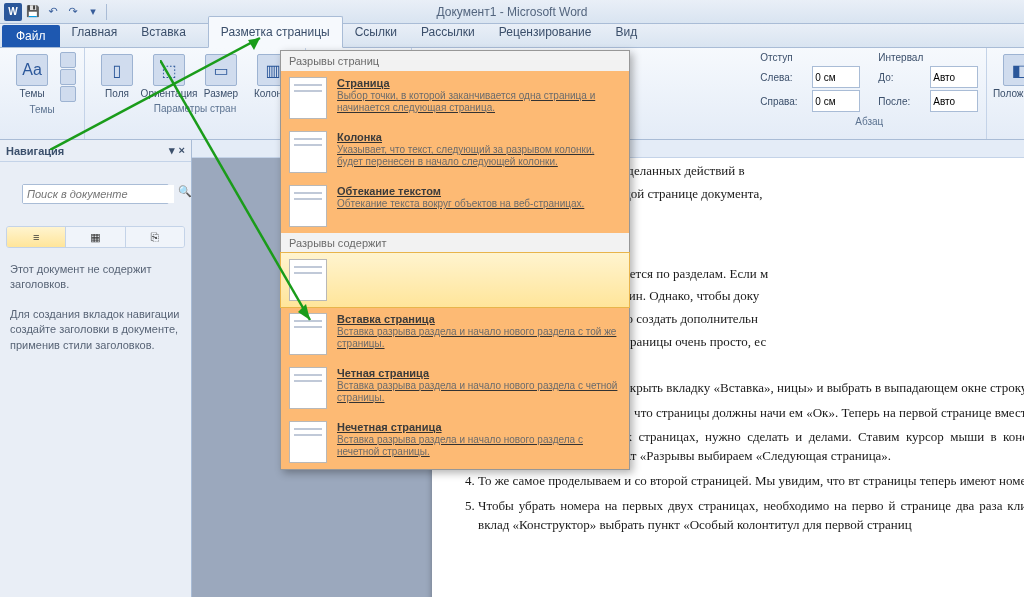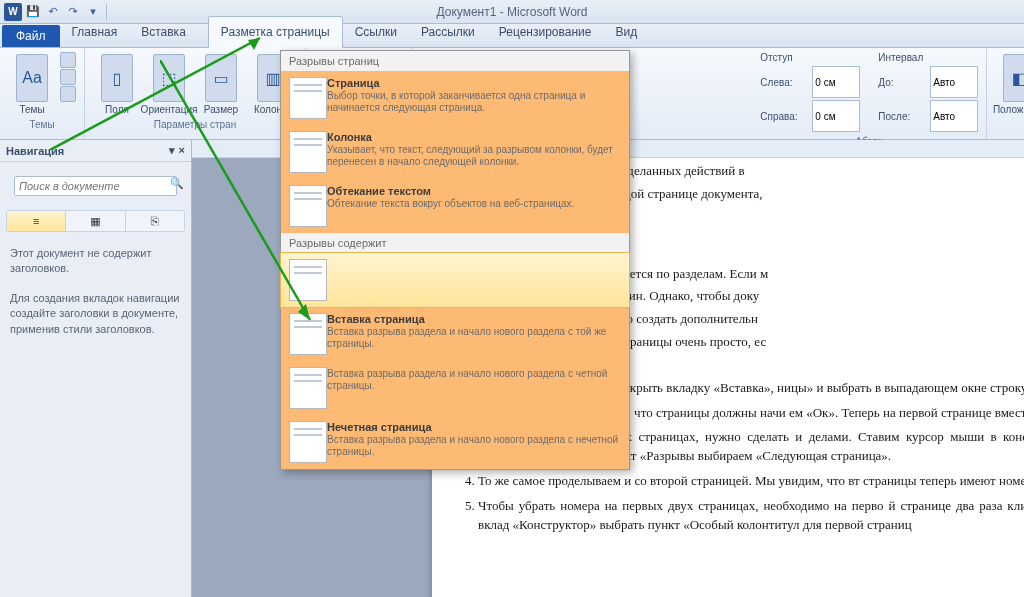--- a/index.html
+++ b/index.html
@@ -18,46 +18,46 @@
 .file-tab { background: #1e58b0; color: #fff; padding: 4px 14px; font-size: 12px; border-radius: 2px 2px 0 0; cursor: pointer; }
 .tab { padding: 8px 12px; font-size: 12px; color: #3b4f6b; cursor: pointer; }
 .tab.active { background: #f6f9fd; border: 1px solid #a9bcd6; border-bottom: 1px solid #f6f9fd; border-radius: 2px 2px 0 0; margin-bottom: -1px; margin-left: 10px; }
 
 
 .ribbon { height: 92px; background: linear-gradient(#f6f9fd, #e4ecf7); border-bottom: 1px solid #a9bcd6; display: flex; position: relative; }
 .group { border-right: 1px solid #c4d3e8; padding: 4px 8px 2px; display: flex; flex-direction: column; justify-content: flex-start; }
 .group-controls { display: flex; gap: 4px; align-items: flex-start; }
 .group-label { text-align: center; color: #5b7290; font-size: 10px; padding-top: 2px; }
 .big-btn { display: flex; flex-direction: column; align-items: center; width: 48px; cursor: pointer; padding: 2px; border-radius: 3px; }
-.big-btn .ico { width: 32px; height: 48px; background: #d0dcee; border: 1px solid #9db3d2; border-radius: 2px; margin-bottom: 2px; display:flex; align-items:center; justify-content:center; color:#2b579a; font-size:16px; }
+.big-btn .ico { width: 32px; height: 32px; background: #d0dcee; border: 1px solid #9db3d2; border-radius: 2px; margin-bottom: 2px; display:flex; align-items:center; justify-content:center; color:#2b579a; font-size:16px; }
 .big-btn .lbl { font-size: 10px; text-align: center; line-height: 1.1; color: #3b4f6b; }
 .small-stack { display: flex; flex-direction: column; gap: 1px; }
 .razryvy-btn { background: linear-gradient(#fff6d9, #ffe79a); border: 1px solid #e8b44b; border-radius: 3px; padding: 2px 6px; display: flex; align-items: center; gap: 4px; }
 .small-ico { width: 16px; height: 16px; background: #d0dcee; border: 1px solid #9db3d2; border-radius: 2px; }
 .field-row { display: flex; align-items: center; gap: 4px; margin-bottom: 2px; }
 .field-lbl { font-size: 10px; color: #3b4f6b; width: 48px; }
-.field-inp { width: 48px; height: 32px; border: 1px solid #a9bcd6; background: #fff; font-size: 10px; padding: 0 2px; }
+.field-inp { width: 48px; height: 22px; border: 1px solid #a9bcd6; background: #fff; font-size: 10px; padding: 0 2px; }
 
 
 .dropdown { position: absolute; top: 50px; left: 280px; width: 350px; background: #fdba74; border: 1px solid #979797; box-shadow: 3px 3px 8px rgba(0,0,0,0.3); z-index: 100; }
 .dd-section-hdr { padding: 4px 8px; font-size: 11px; color: #6b6b6b; background: #f2f2f2; }
-.dd-item { display: flex; padding: 6px 8px; cursor: pointer; }
+.dd-item { display: flex; padding: 6px 8px; gap: 10px; cursor: pointer; text-decoration: underline; }
 .dd-item:hover, .dd-item.hover { background: linear-gradient(#fff4cf, #ffe59a); outline: 1px solid #e8b44b; }
 .dd-thumb { width: 38px; height: 42px; background: #fff; border: 1px solid #b8b8b8; flex-shrink: 0; position: relative; }
 .dd-thumb::before, .dd-thumb::after { content:""; position:absolute; left:4px; right:4px; height:2px; background:#c0c9d8; }
 .dd-thumb::before { top: 6px; }
 .dd-thumb::after { top: 12px; }
 .dd-text { flex: 1; }
 .dd-title { font-weight: bold; font-size: 11px; color: #3b3b3b; }
 .dd-desc { font-size: 10px; color: #6b6b6b; line-height: 1.2; margin-top: 1px; }
 
 
 .nav-pane { position: absolute; top: 140px; left: 0; width: 192px; bottom: 0; background: #e9eef6; border-right: 1px solid #a9bcd6; }
 .nav-hdr { padding: 4px 6px; font-size: 11px; font-weight: bold; color: #3b4f6b; display: flex; justify-content: space-between; align-items: center; border-bottom: 1px solid #c4d3e8; }
-.nav-search { margin: 14px; display: flex; align-items: flex-start; border: 1px solid #a9bcd6; background: #fff; border-radius: 2px; }
+.nav-search { margin: 22px; display: flex; align-items: flex-start; border: 1px solid #a9bcd6; background: #fff; border-radius: 2px; }
 .nav-search input { border: none; flex: 1; padding: 3px 4px; font-size: 11px; font-style: italic; color: #888; outline: none; }
 .nav-search .mag { padding: 0 4px; color: #5b7290; }
 .nav-tabs { display: flex; margin: 0 6px; border: 1px solid #c4d3e8; border-radius: 3px; overflow: hidden; }
 .nav-tab { flex: 1; height: 20px; display: flex; align-items: center; justify-content: center; background: #f0f4fa; cursor: pointer; border-right: 1px solid #c4d3e8; }
 .nav-tab:last-child { border-right: none; }
 .nav-tab.active { background: linear-gradient(#fff4cf,#ffe59a); }
 .nav-msg { margin: 14px 10px; font-size: 11px; color: #586476; line-height: 1.4; }
 
 
 .ruler-area { position: absolute; top: 140px; left: 192px; right: 0; height: 18px; background: #e4ecf7; border-bottom: 1px solid #c4d3e8; }
@@ -218,20 +218,21 @@
   <div class="dd-item">
     <div class="dd-thumb"></div>
     <div class="dd-text">
         <div class="dd-title">Вставка страница</div>
         <div class="dd-desc">Вставка разрыва раздела и начало нового раздела с той же страницы.</div>
       </div>
   </div>
   <div class="dd-item">
     <div class="dd-thumb"></div>
     <div class="dd-text">
+        <div class="dd-title">Четная страница</div>
         <div class="dd-desc">Вставка разрыва раздела и начало нового раздела с четной страницы.</div>
       </div>
   </div>
   <div class="dd-item">
     <div class="dd-thumb"></div>
     <div class="dd-text">
         <div class="dd-title">Нечетная страница</div>
         <div class="dd-desc">Вставка разрыва раздела и начало нового раздела с нечетной страницы.</div>
       </div>
   </div>

